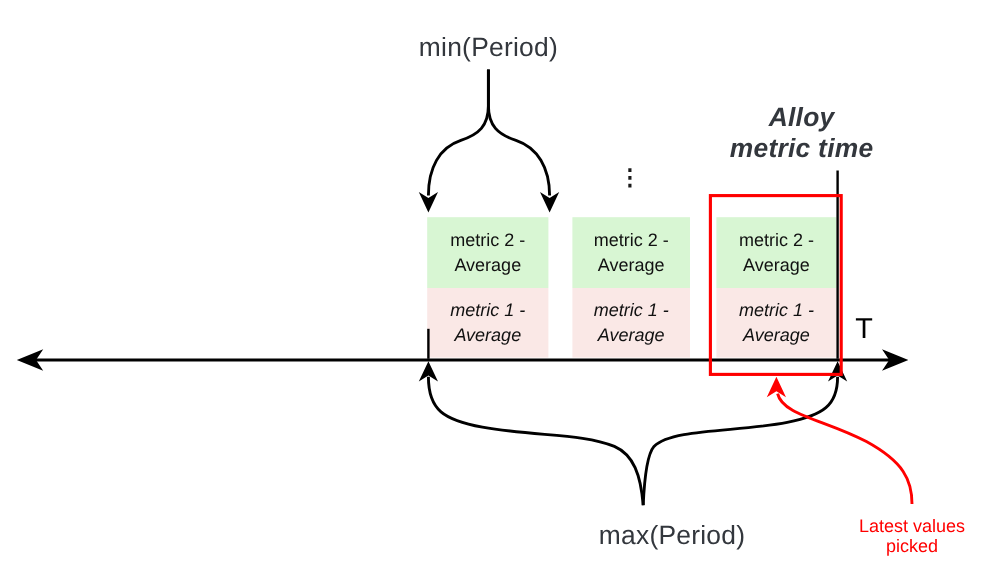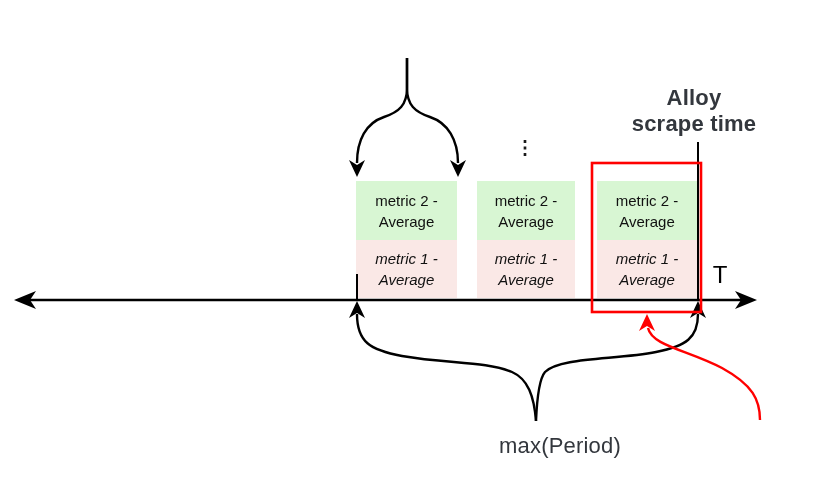--- a/index.html
+++ b/index.html
@@ -106,26 +106,31 @@
     </g>
 
     <rect class="redrect" x="592" y="163" width="109" height="149"></rect>
 
     <g>
       <path class="redline" d="M 760 420 C 760 400, 753 385, 722 368 C 688 350, 652 346, 648 328"></path>
       <polygon class="redhead" points="647,314 639,331 647,326 655,331"></polygon>
     </g>
   </svg>
 
+  <div class="label big" style="left:327px;top:27px;width:160px;">min(Period)</div>
 
-  <div class="label big bold alloy" style="left:618px;top:85px;width:152px;">
+  <div class="label big bold alloy" style="left:592px;top:85px;width:152px;font-style:italic;">
     <span style="display:block;">Alloy</span>
-    <span style="display:block;">scrape time</span>
+    <span style="display:block;">metric time</span>
   </div>
 
   <div class="label dots" style="left:513px;top:136px;width:24px;">⋮</div>
 
   <div class="label t-label" style="left:705px;top:261px;width:30px;">T</div>
 
   <div class="label big" style="left:480px;top:433px;width:160px;">max(Period)</div>
 
+  <div class="label red-label" style="left:700px;top:430px;width:120px;">
+    <span style="display:block;">Latest values</span>
+    <span style="display:block;">picked</span>
+  </div>
 
 </div>
 
 </body></html>

